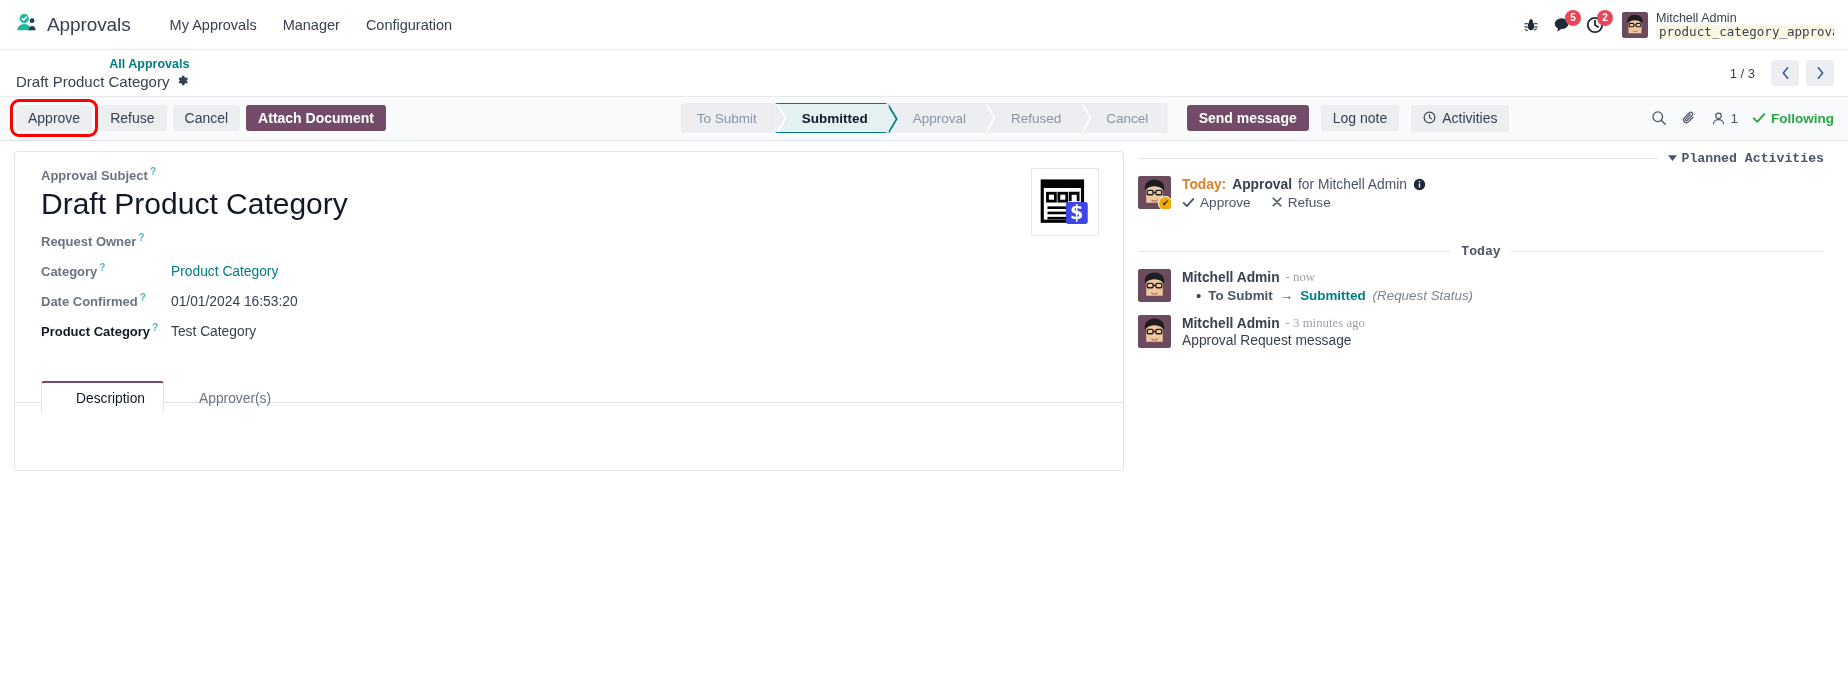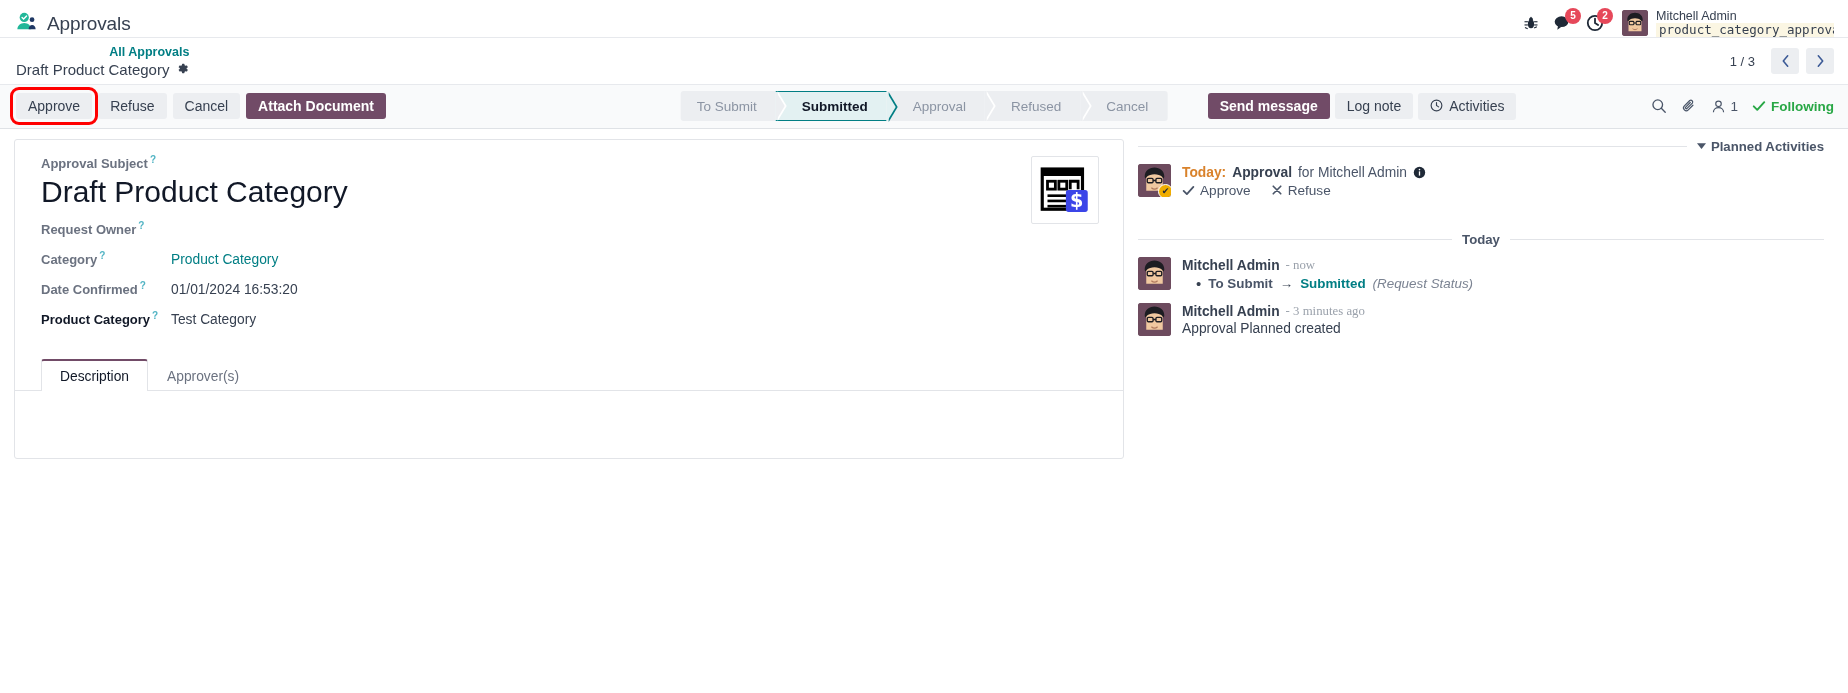--- a/index.html
+++ b/index.html
@@ -7,23 +7,23 @@
     margin: 0; padding: 0;
     width: 1848px; height: 693px;
     background: #ffffff;
     font-family: "Liberation Sans", sans-serif;
     color: #374151;
     overflow: hidden;
   }
 
   
   .navbar {
-    height: 38px;
+    height: 50px;
     display: flex;
-    align-items: flex-end;
+    align-items: center;
     padding: 0 14px 0 16px;
     background: #ffffff;
     border-bottom: 1px solid #e7e9ed;
     position: relative;
   }
   .brand {
     display: flex; align-items: center; gap: 9px;
     margin-right: 26px;
   }
   .brand-label {
@@ -142,21 +142,21 @@
   }
   .stat:last-child::after, .stat:last-child::before { display: none; }
   .stat.active {
     background: #e3f1f2; color: #111827; font-weight: 700;
     border-top: 1px solid #017e84; border-bottom: 1px solid #017e84;
   }
   .stat.active::after { border-left-color: #e3f1f2; }
   .stat.active::before { border-left-color: #017e84; right: -11px; }
 
   .chatter-tools {
-    margin-left: auto; display: flex; align-items: center; gap: 5px;
+    margin-left: auto; display: flex; align-items: center; gap: 12px;
   }
   .chatter-right {
     display: flex; align-items: center; gap: 14px; margin-left: 130px;
   }
   .tool-ico { cursor: pointer; color: #4a5568; display: flex; align-items: center; }
   .follower-count { display: flex; align-items: center; gap: 4px; font-size: 13.5px; color: #4a5568; cursor: pointer; }
   .following {
     display: flex; align-items: center; gap: 5px;
     font-size: 13.5px; color: #28a745; font-weight: 700; cursor: pointer;
   }
@@ -198,36 +198,37 @@
     margin-right: 6px; margin-top: 2px;
   }
 
   .tabs {
     display: flex; align-items: flex-end;
     border-bottom: 1px solid #e2e4e8;
     margin: 18px -18px 0 -26px; padding-left: 26px;
   }
   .tab {
     font-size: 13.8px; color: #6b7280;
-    padding: 8px 18px 7px 18px; cursor: pointer;
+    padding: 8px 18px 7px 34px; cursor: pointer;
     border: 1px solid transparent; border-bottom: none;
-    background: transparent; position: relative; top: 1px;
+    background: transparent; position: relative; top: 11px;
   }
   .tab.active {
     color: #111827; background: #ffffff;
     border-color: #e2e4e8; border-top: 2px solid #714b67;
     border-radius: 3px 3px 0 0;
   }
   .tab-pane { height: 88px; }
 
   
   .chatter-col { flex: 1; padding: 10px 24px 0 14px; }
   .divider-line {
     display: flex; align-items: center; gap: 10px;
     margin-bottom: 10px;
+    font-family: Liberation Mono, monospace;
   }
   .divider-line .rule { flex: 1; height: 1px; background: #e2e4e8; }
   .divider-title {
     font-size: 13.2px; color: #4a5568; font-weight: 700;
     display: flex; align-items: center; gap: 5px; cursor: pointer;
   }
   .divider-title.centered { cursor: default; }
 
   .msg { display: flex; gap: 11px; margin-bottom: 12px; }
   .msg-avatar {
@@ -269,20 +270,25 @@
         <circle cx="9" cy="7" r="5" fill="#21b799"></circle>
         <path d="M6.6 7.1l1.7 1.7 3.2-3.3" stroke="#fff" stroke-width="1.5" fill="none" stroke-linecap="round"></path>
         <path d="M1.5 20c0-4 3.4-7 7.5-7s7.5 3 7.5 7z" fill="#21b799"></path>
         <circle cx="17.5" cy="9.5" r="2.6" fill="#1f3864"></circle>
         <path d="M13.8 20c0-2.6 1.7-4.6 3.8-4.6s3.8 2 3.8 4.6z" fill="#1f3864"></path>
       </svg>
     </span>
     <span class="brand-label">Approvals</span>
   </div>
 
+  <div class="nav-menu">
+    <div class="nav-item">My Approvals</div>
+    <div class="nav-item">Manager</div>
+    <div class="nav-item">Configuration</div>
+  </div>
 
   <div class="nav-right">
     <span class="sys-icon">
       <svg width="16" height="16" viewBox="0 0 16 16" fill="#1f2937">
         <ellipse cx="8" cy="9" rx="3.1" ry="4.2"></ellipse>
         <rect x="7.4" y="1.8" width="1.2" height="2.6" rx="0.6"></rect>
         <circle cx="8" cy="4.4" r="2"></circle>
         <rect x="1.5" y="6.2" width="3.4" height="1.1"></rect>
         <rect x="11.1" y="6.2" width="3.4" height="1.1"></rect>
         <rect x="1.5" y="9.4" width="3.4" height="1.1"></rect>
@@ -588,18 +594,18 @@
           <rect x="17.4" y="14" width="5.6" height="4.2" rx="1" fill="none" stroke="#1d1d22" stroke-width="1.3"></rect>
           <path d="M14.6 16h2.8" stroke="#1d1d22" stroke-width="1.3"></path>
           <path d="M13 23c1.7 1.6 4.3 1.6 6 0" stroke="#b07a5e" stroke-width="1.2" fill="none"></path>
         </svg>
       </div>
       <div class="msg-body">
         <div class="msg-line1">
           <span class="author">Mitchell Admin</span>
           <span class="ts">- 3 minutes ago</span>
         </div>
-        <div class="msg-text">Approval Planned created</div>
+        <div class="msg-text">Approval Request message</div>
       </div>
     </div>
 
   </div>
 </div>
 
 </body></html>

